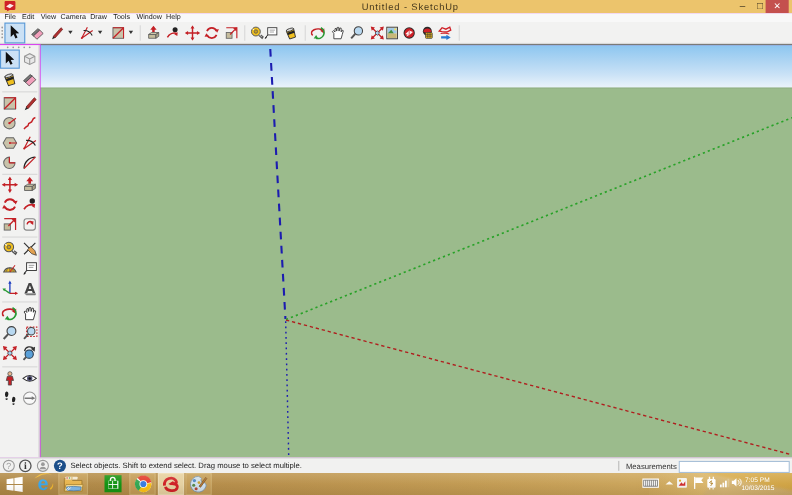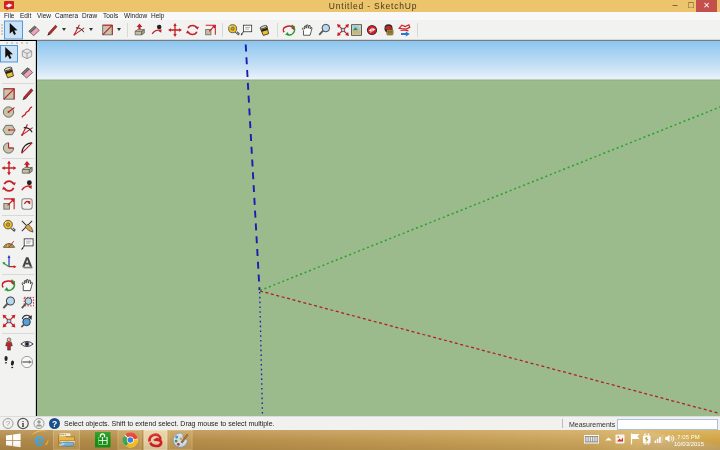--- a/index.html
+++ b/index.html
@@ -1,17 +1,17 @@
 <!DOCTYPE html>
 <html><head>
 <meta charset="utf-8">
 <style>
 * { margin:0; padding:0; box-sizing:border-box; }
 html,body { width:720px; height:450px; overflow:hidden; font-family:"Liberation Sans", sans-serif; }
-#app { position:absolute; left:0; top:0; width:720px; height:440px; background:#000000; }
+#app { position:absolute; left:0; top:0; width:720px; height:440px; background:#d946ef; }
 
 #title { position:absolute; left:0; top:0; width:720px; height:11.5px; background:#ecc46c; }
 #title .ttl { position:absolute; left:26px; right:0; top:1px; text-align:center; font-size:8.5px; color:#44371c; letter-spacing:0.8px; }
 #btn-min,#btn-max { position:absolute; top:0; width:18px; height:12px; color:#3a3020; font-size:9px; text-align:center; line-height:11px; }
 #btn-min { left:666px; }
 #btn-max { left:682px; }
 #btn-close { position:absolute; left:696px; top:0; width:21px; height:11.5px; background:#c4504e; color:#fff; font-size:8px; text-align:center; line-height:11px; }
 
 #menu { position:absolute; left:0; top:11.5px; width:720px; height:8.5px; background:#f8f8f8; font-size:6.5px; color:#1a1a1a; }
 #menu span { position:absolute; top:0.5px; }

